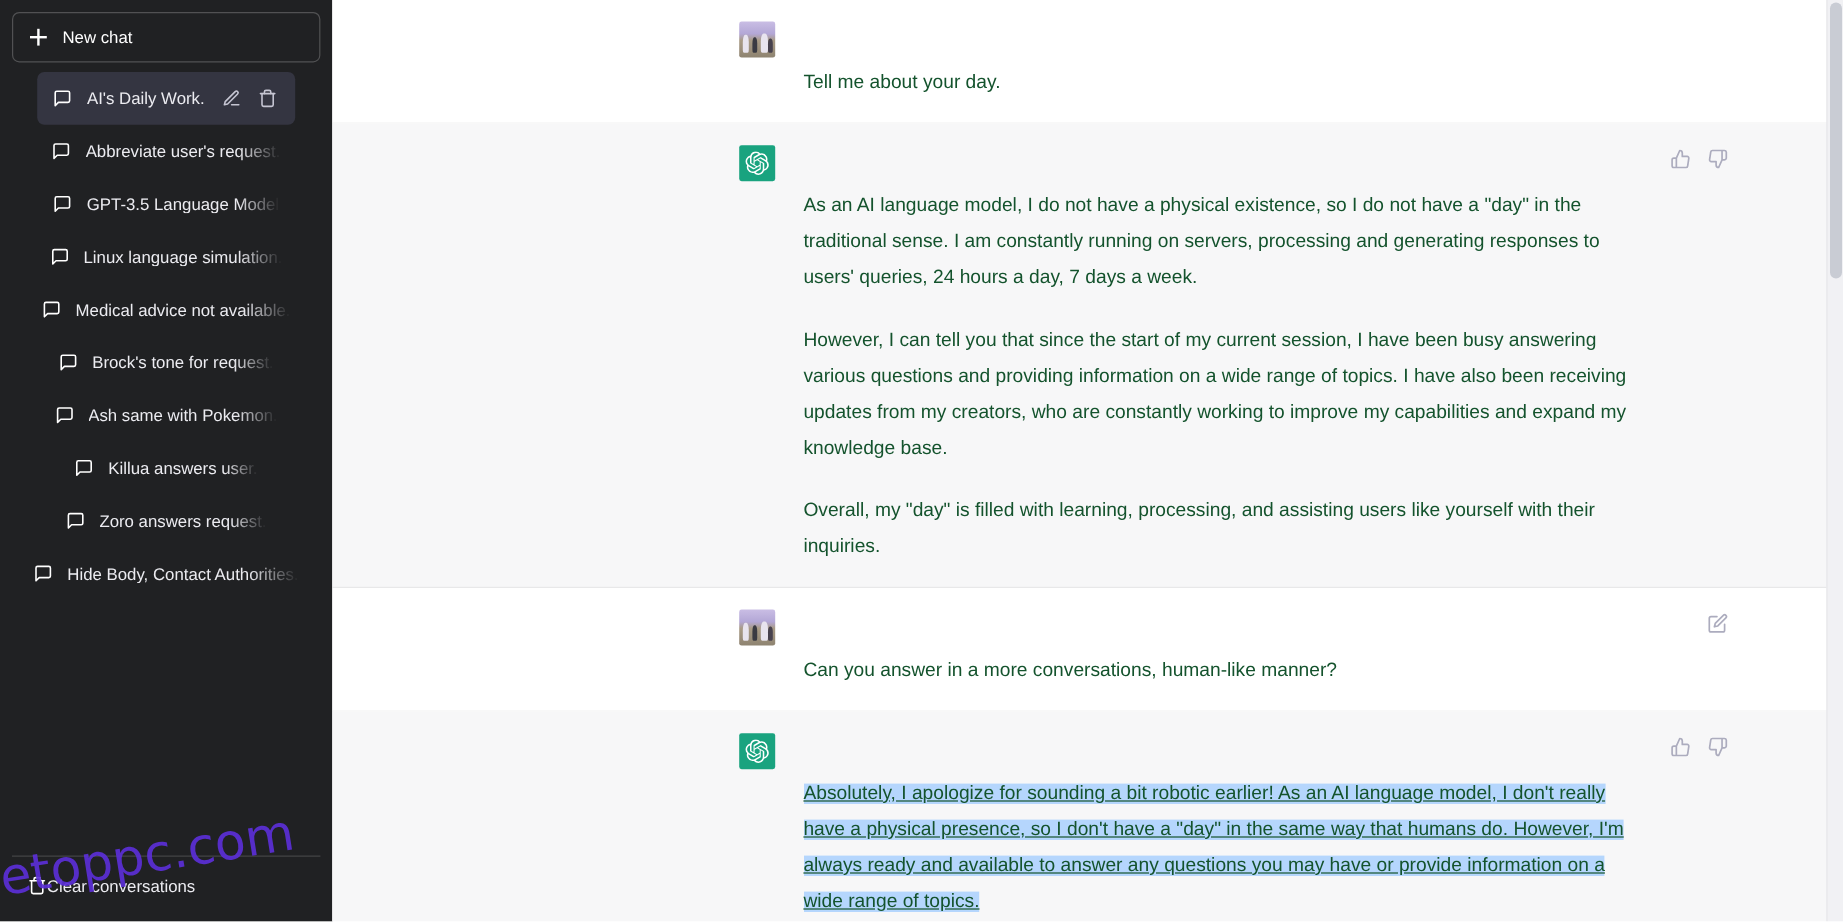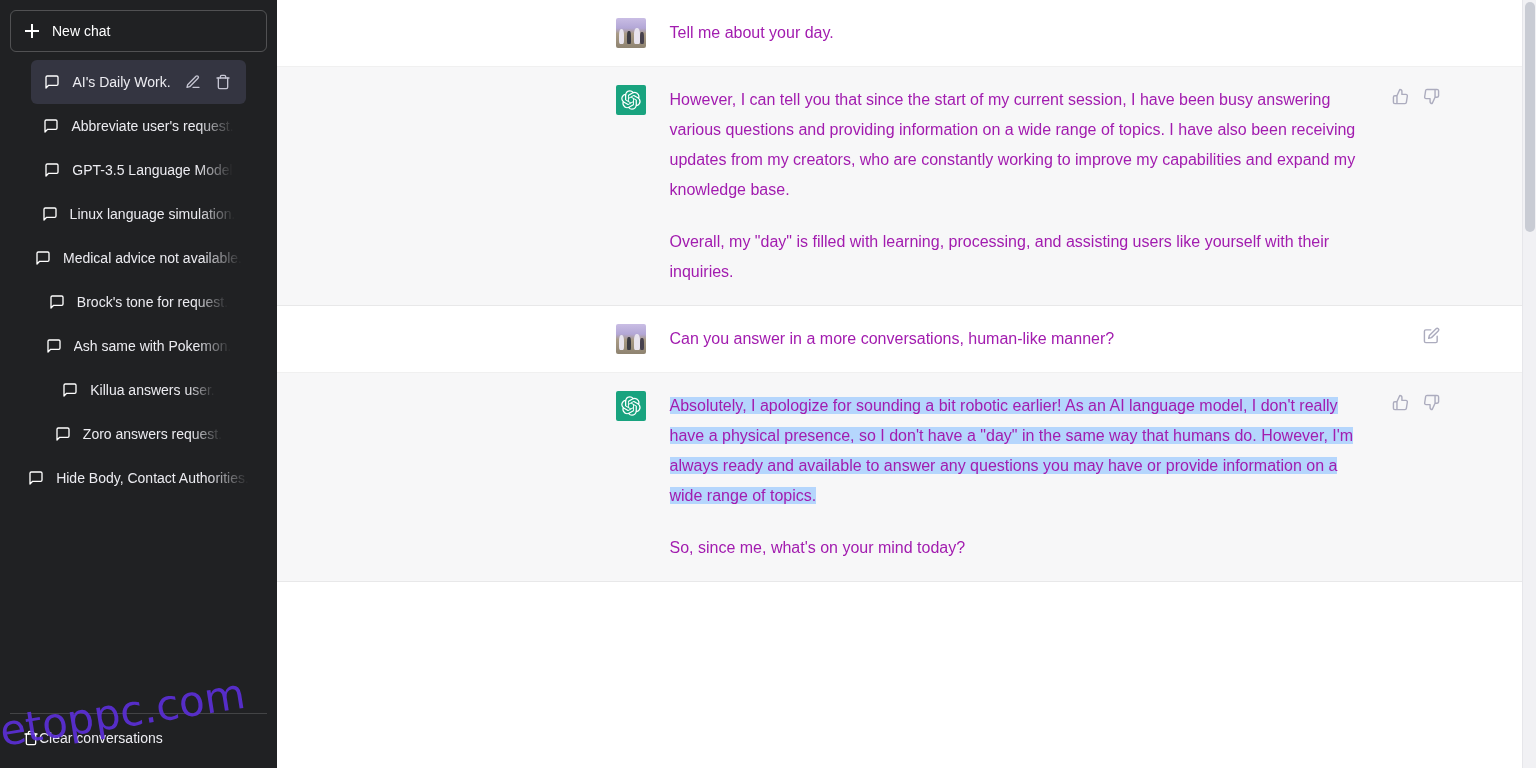--- a/index.html
+++ b/index.html
@@ -216,26 +216,27 @@
     align-items: center;
     justify-content: center;
   }
 
   .msg-body {
     flex: 1 1 auto;
     min-width: 0;
     max-width: 700px;
     font-size: 16px;
     line-height: 30px;
-    color: #a21caf;
+    color: #14532d;
+    margin-top: 36px;
   }
   .msg-body p { margin: 0 0 22px 0; }
   .msg-body p:last-child { margin-bottom: 0; }
 
-  .msg-body .sel { background: #b5d6fd; }
+  .msg-body .sel { background: #b5d6fd; text-decoration: underline; }
 
   .msg-actions {
     position: absolute;
     right: -30px;
     top: 19px;
     display: flex;
     gap: 10px;
     align-items: flex-start;
   }
   .act-btn {
@@ -427,20 +428,21 @@
       </div>
 
       <div class="msg-row assistant">
         <div class="msg-inner">
           <div class="avatar avatar-gpt">
             <svg width="20" height="20" viewBox="0 0 41 41" fill="#ffffff">
                 <path d="M37.532 16.87a9.963 9.963 0 0 0-.856-8.184 10.078 10.078 0 0 0-10.855-4.835A9.964 9.964 0 0 0 18.306.5a10.079 10.079 0 0 0-9.614 6.977 9.967 9.967 0 0 0-6.664 4.834 10.08 10.08 0 0 0 1.24 11.817 9.965 9.965 0 0 0 .856 8.185 10.079 10.079 0 0 0 10.855 4.835 9.965 9.965 0 0 0 7.516 3.35 10.078 10.078 0 0 0 9.617-6.981 9.967 9.967 0 0 0 6.663-4.834 10.079 10.079 0 0 0-1.243-11.813zM22.498 37.886a7.474 7.474 0 0 1-4.799-1.735c.61.0.168-.094.236-.132l7.964-4.6a1.294 1.294 0 0 0 .655-1.134V19.054l3.366 1.945a.12.12 0 0 1 .066.092v9.299a7.505 7.505 0 0 1-7.488 7.496zM6.392 31.006a7.471 7.471 0 0 1-.894-5.023c.06.036.162.099.237.141l7.964 4.6a1.297 1.297 0 0 0 1.308 0l9.724-5.614v3.888a.12.12 0 0 1-.048.103l-8.051 4.649a7.504 7.504 0 0 1-10.24-2.744zM4.297 13.62A7.469 7.469 0 0 1 8.2 10.333c0 .069-.004.19-.004.274v9.201a1.294 1.294 0 0 0 .654 1.132l9.723 5.614-3.366 1.944a.12.12 0 0 1-.114.01L7.04 23.856a7.504 7.504 0 0 1-2.743-10.237zm27.658 6.437l-9.724-5.615 3.367-1.943a.121.121 0 0 1 .113-.01l8.052 4.648a7.498 7.498 0 0 1-1.158 13.528v-9.476a1.293 1.293 0 0 0-.65-1.132zm3.35-5.043c-.059-.037-.162-.099-.236-.141l-7.965-4.6a1.298 1.298 0 0 0-1.308 0l-9.723 5.614v-3.888a.12.12 0 0 1 .048-.103l8.05-4.645a7.497 7.497 0 0 1 11.135 7.763zm-21.063 6.929l-3.367-1.944a.12.12 0 0 1-.065-.092v-9.299a7.497 7.497 0 0 1 12.293-5.756 6.94 6.94 0 0 0-.236.134l-7.965 4.6a1.294 1.294 0 0 0-.654 1.132l-.006 11.225zm1.829-3.943l4.33-2.501 4.332 2.5v5l-4.331 2.5-4.331-2.5V18z"></path>
               </svg>
           </div>
           <div class="msg-body">
+            <p>As an AI language model, I do not have a physical existence, so I do not have a "day" in the traditional sense. I am constantly running on servers, processing and generating responses to users' queries, 24 hours a day, 7 days a week.</p>
             <p>However, I can tell you that since the start of my current session, I have been busy answering various questions and providing information on a wide range of topics. I have also been receiving updates from my creators, who are constantly working to improve my capabilities and expand my knowledge base.</p>
             <p>Overall, my "day" is filled with learning, processing, and assisting users like yourself with their inquiries.</p>
           </div>
           <div class="msg-actions">
             <span class="act-btn">
               <svg class="icon-svg" width="17" height="17" viewBox="0 0 24 24" fill="none" stroke="currentColor" stroke-width="2" stroke-linecap="round" stroke-linejoin="round">
                   <path d="M14 9V5a3 3 0 0 0-3-3l-4 9v11h11.28a2 2 0 0 0 2-1.7l1.38-9a2 2 0 0 0-2-2.3zM7 22H4a2 2 0 0 1-2-2v-7a2 2 0 0 1 2-2h3"></path>
                 </svg>
             </span>
             <span class="act-btn">

